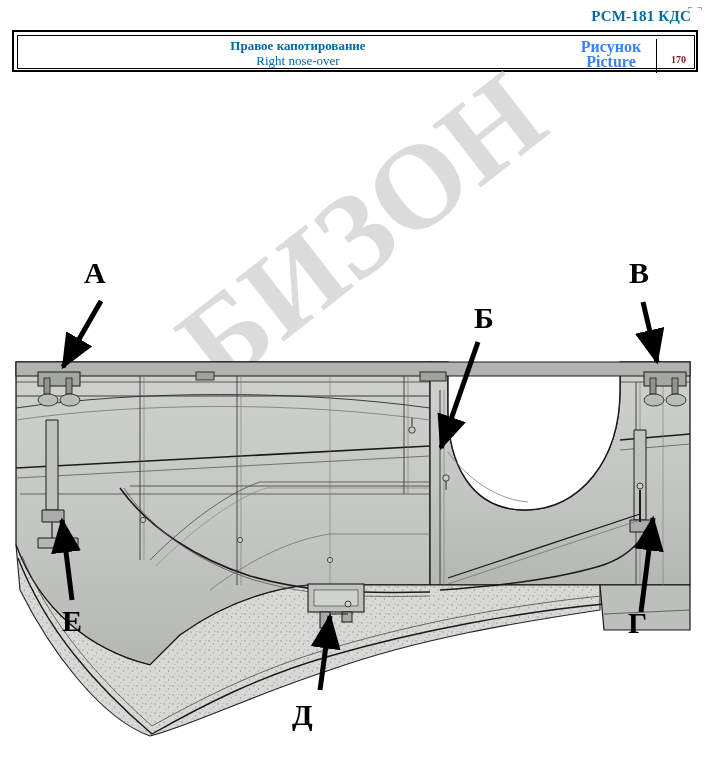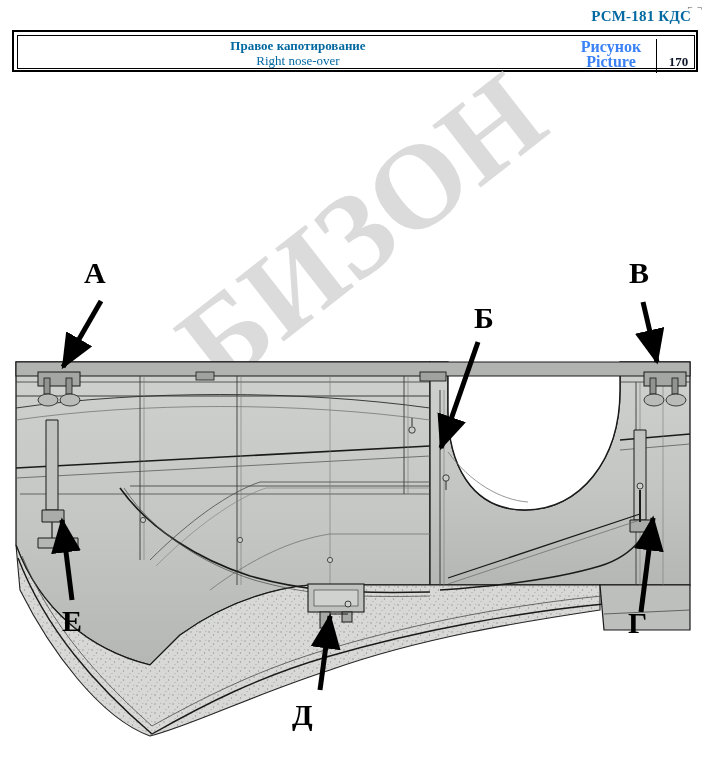--- a/index.html
+++ b/index.html
@@ -83,23 +83,23 @@
     width: 43px;
     height: 34px;
     border-left: 1px solid #000;
     box-sizing: border-box;
   }
   .pic-number {
     position: absolute;
     left: 0; top: 15px;
     width: 43px;
     text-align: center;
-    font-size: 13px;
-    font-weight: bold;
-    color: #0f172a;
+    font-size: 10px;
+    font-weight: bold;
+    color: #7f1d1d;
   }
   .corner-marks {
     position: absolute;
     right: 8px;
     top: 2px;
     font-size: 9px;
     color: #555;
     letter-spacing: 1px;
   }
   

